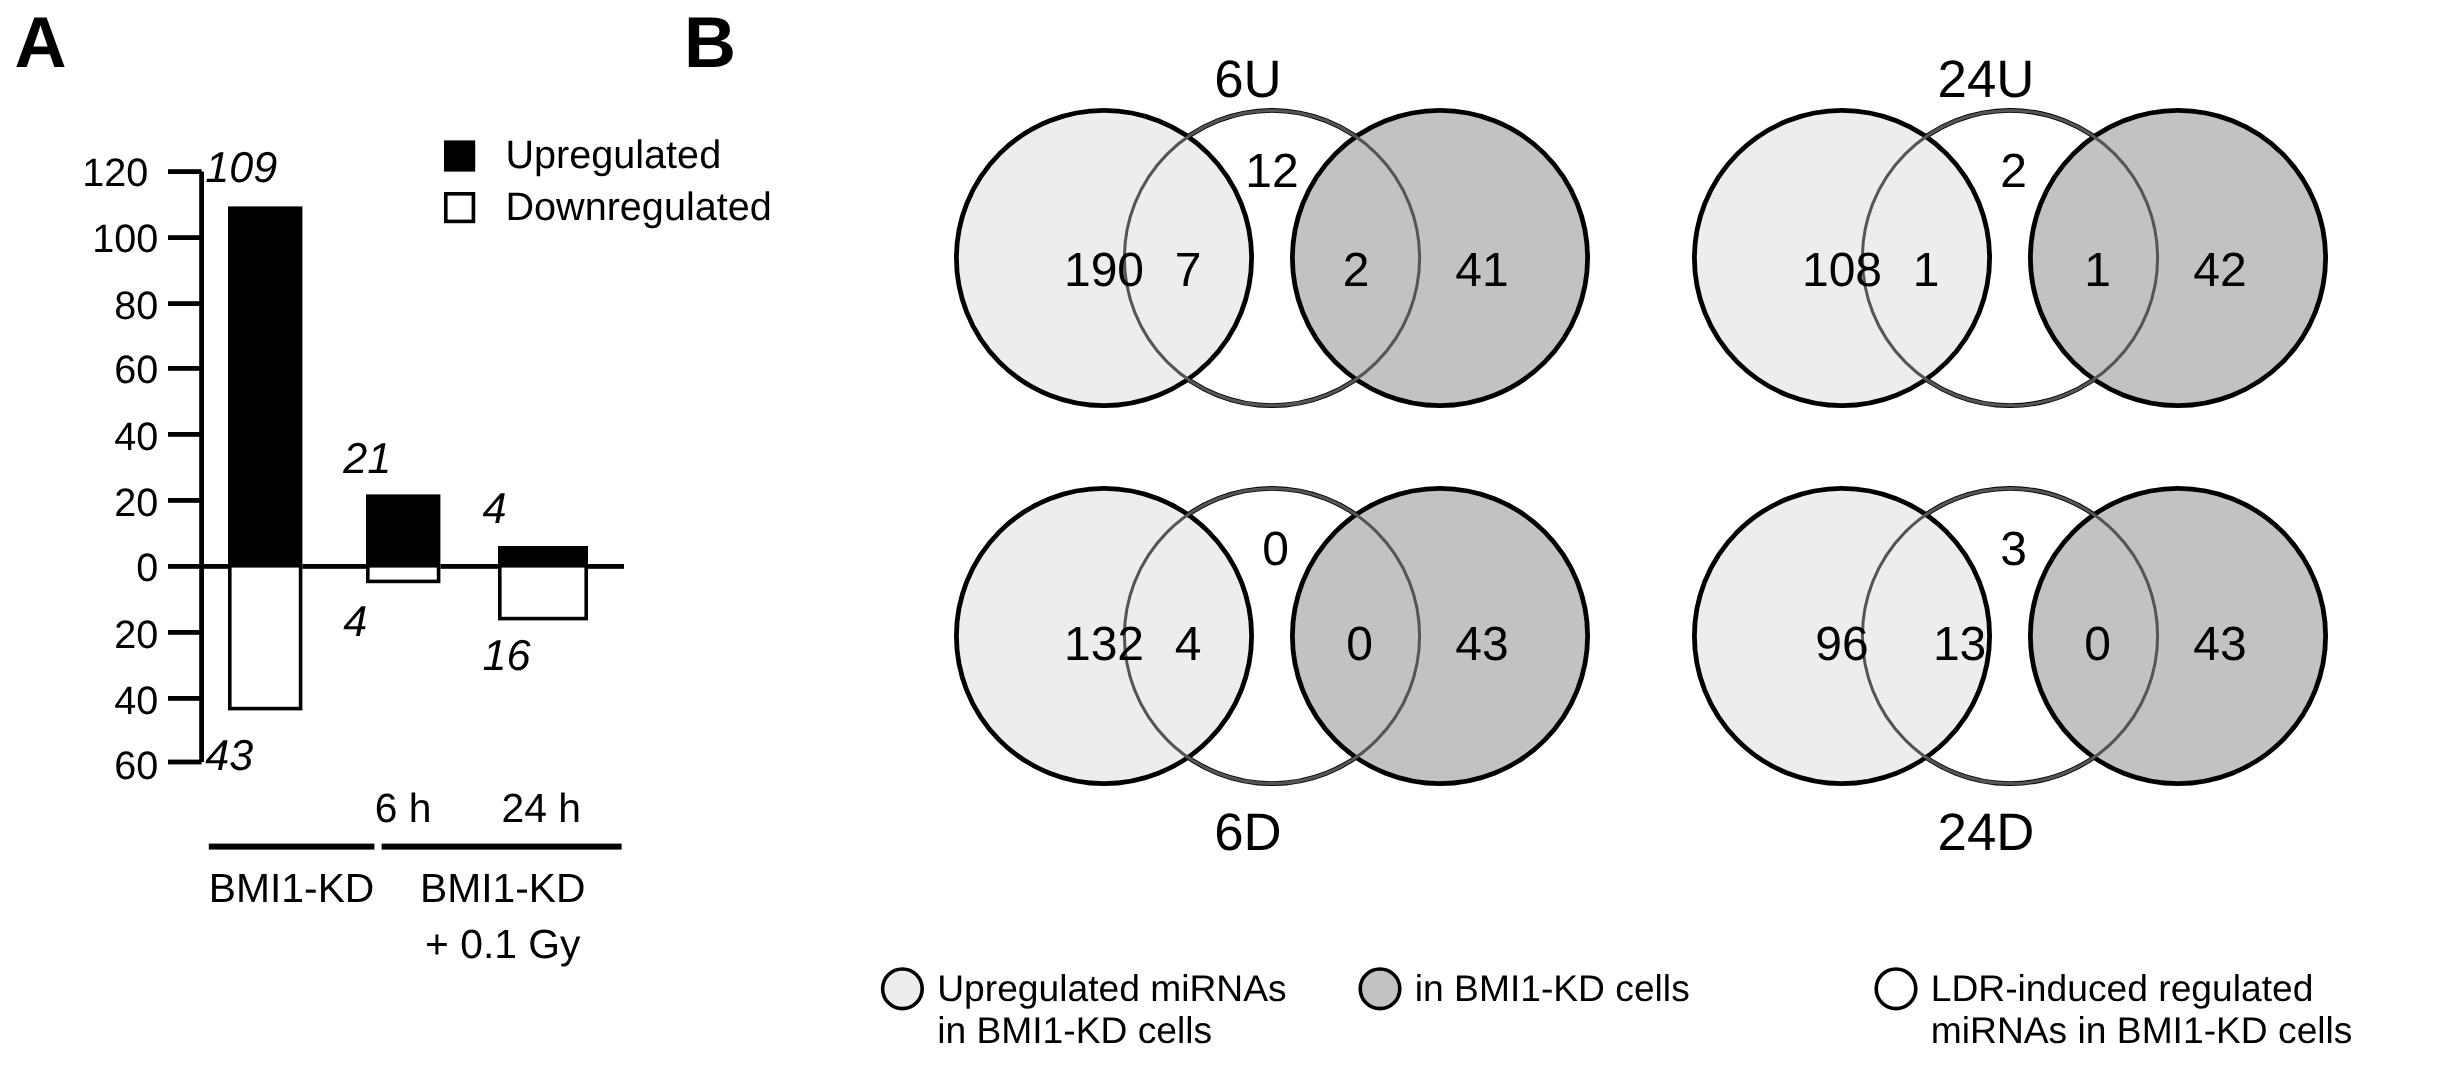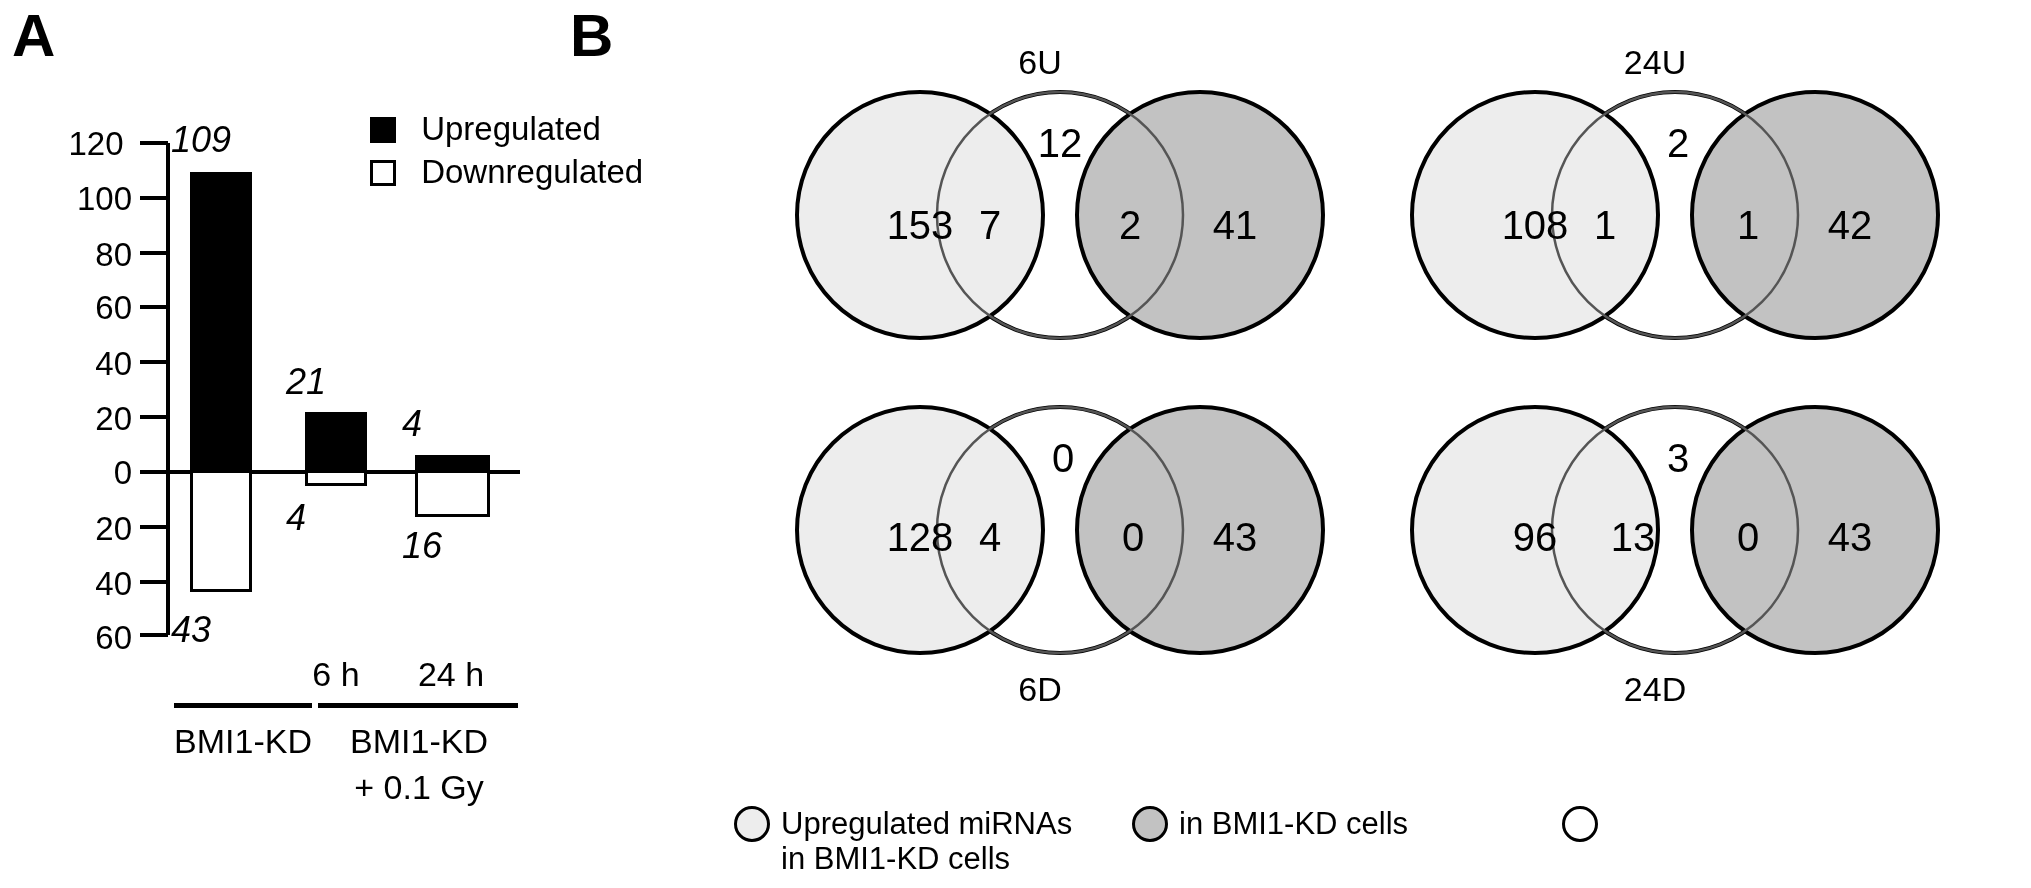--- a/index.html
+++ b/index.html
@@ -16,21 +16,21 @@
   .bar-white{position:absolute;background:#fff;border:3px solid #000;box-sizing:border-box;}
   .barval{position:absolute;font-size:36px;text-align:left;line-height:1;font-style:italic;}
   .grouplabel{position:absolute;font-size:34px;text-align:center;line-height:1.12;}
   .legendA{position:absolute;font-size:33px;line-height:1;white-space:nowrap;}
   .sw-filled{display:inline-block;width:26px;height:26px;background:#000;vertical-align:-3px;margin-right:16px;}
   .sw-open{display:inline-block;width:26px;height:26px;background:#fff;border:3px solid #000;
            box-sizing:border-box;vertical-align:-3px;margin-right:16px;}
   
   #panelB{position:absolute;left:700px;top:0;width:1331px;height:888px;}
   .venn-wrap{position:absolute;width:600px;height:330px;}
-  .venn-title{position:absolute;width:600px;text-align:center;font-size:34px;line-height:1;}
+  .venn-title{position:absolute;width:600px;text-align:center;font-size:44px;line-height:1;}
   .venn-num{position:absolute;font-size:40px;line-height:1;text-align:center;white-space:nowrap;}
   .legendB{position:absolute;font-size:31px;line-height:1.14;white-space:nowrap;}
   .circ{display:inline-block;width:36px;height:36px;border-radius:50%;
         border:3px solid #000;box-sizing:border-box;vertical-align:-7px;margin-right:11px;}
   .legendB-row{display:flex;align-items:flex-start;}
   .legendB-txt{display:block;}
 </style>
 </head>
 <body>
 
@@ -104,21 +104,21 @@
   <div class="panel-letter abs" style="left:-130px;top:6px;">B</div>
 
   <div class="venn-wrap" style="left:40px;top:45px;">
     <div class="venn-title" style="left:0;top:0;">6U</div>
     <svg width="600" height="300" style="position:absolute;left:0;top:40px;">
       <circle cx="320" cy="130" r="123" fill="#ffffff" stroke="#000" stroke-width="4"></circle>
       <circle cx="180" cy="130" r="123" fill="#ededed" fill-opacity="1" stroke="#000" stroke-width="4"></circle>
       <circle cx="460" cy="130" r="123" fill="#c2c2c2" fill-opacity="1" stroke="#000" stroke-width="4"></circle>
       <circle cx="320" cy="130" r="123" fill="none" stroke="#555" stroke-width="2.5"></circle>
     </svg>
-    <div class="venn-num" style="left:110px;top:160px;width:140px;">153</div>
+    <div class="venn-num" style="left:110px;top:160px;width:140px;">190</div>
     <div class="venn-num" style="left:200px;top:160px;width:100px;">7</div>
     <div class="venn-num" style="left:275px;top:78px;width:90px;">12</div>
     <div class="venn-num" style="left:345px;top:160px;width:90px;">2</div>
     <div class="venn-num" style="left:430px;top:160px;width:130px;">41</div>
   </div>
 
   <div class="venn-wrap" style="left:655px;top:45px;">
     <div class="venn-title" style="left:0;top:0;">24U</div>
     <svg width="600" height="300" style="position:absolute;left:0;top:40px;">
       <circle cx="320" cy="130" r="123" fill="#ffffff" stroke="#000" stroke-width="4"></circle>
@@ -133,21 +133,21 @@
     <div class="venn-num" style="left:430px;top:160px;width:130px;">42</div>
   </div>
 
   <div class="venn-wrap" style="left:40px;top:400px;">
     <svg width="600" height="300" style="position:absolute;left:0;top:0;">
       <circle cx="320" cy="130" r="123" fill="#ffffff" stroke="#000" stroke-width="4"></circle>
       <circle cx="180" cy="130" r="123" fill="#ededed" stroke="#000" stroke-width="4"></circle>
       <circle cx="460" cy="130" r="123" fill="#c2c2c2" stroke="#000" stroke-width="4"></circle>
       <circle cx="320" cy="130" r="123" fill="none" stroke="#555" stroke-width="2.5"></circle>
     </svg>
-    <div class="venn-num" style="left:110px;top:117px;width:140px;">128</div>
+    <div class="venn-num" style="left:110px;top:117px;width:140px;">132</div>
     <div class="venn-num" style="left:205px;top:117px;width:90px;">4</div>
     <div class="venn-num" style="left:278px;top:38px;width:90px;">0</div>
     <div class="venn-num" style="left:348px;top:117px;width:90px;">0</div>
     <div class="venn-num" style="left:430px;top:117px;width:130px;">43</div>
     <div class="venn-title" style="left:0;top:272px;">6D</div>
   </div>
 
   <div class="venn-wrap" style="left:655px;top:400px;">
     <svg width="600" height="300" style="position:absolute;left:0;top:0;">
       <circle cx="320" cy="130" r="123" fill="#ffffff" stroke="#000" stroke-width="4"></circle>
@@ -178,15 +178,19 @@
       <span class="circ" style="background:#c2c2c2;"></span>
       <span>
         <span class="legendB-txt">in BMI1-KD cells</span>
       </span>
     </div>
   </div>
 
   <div class="legendB" style="left:862px;top:806px;">
     <div class="legendB-row">
       <span class="circ" style="background:#ffffff;"></span>
+      <span>
+        <span class="legendB-txt">LDR-induced regulated</span>
+        <span class="legendB-txt">miRNAs in BMI1-KD cells</span>
+      </span>
     </div>
   </div>
 </div>
 
 </body></html>

